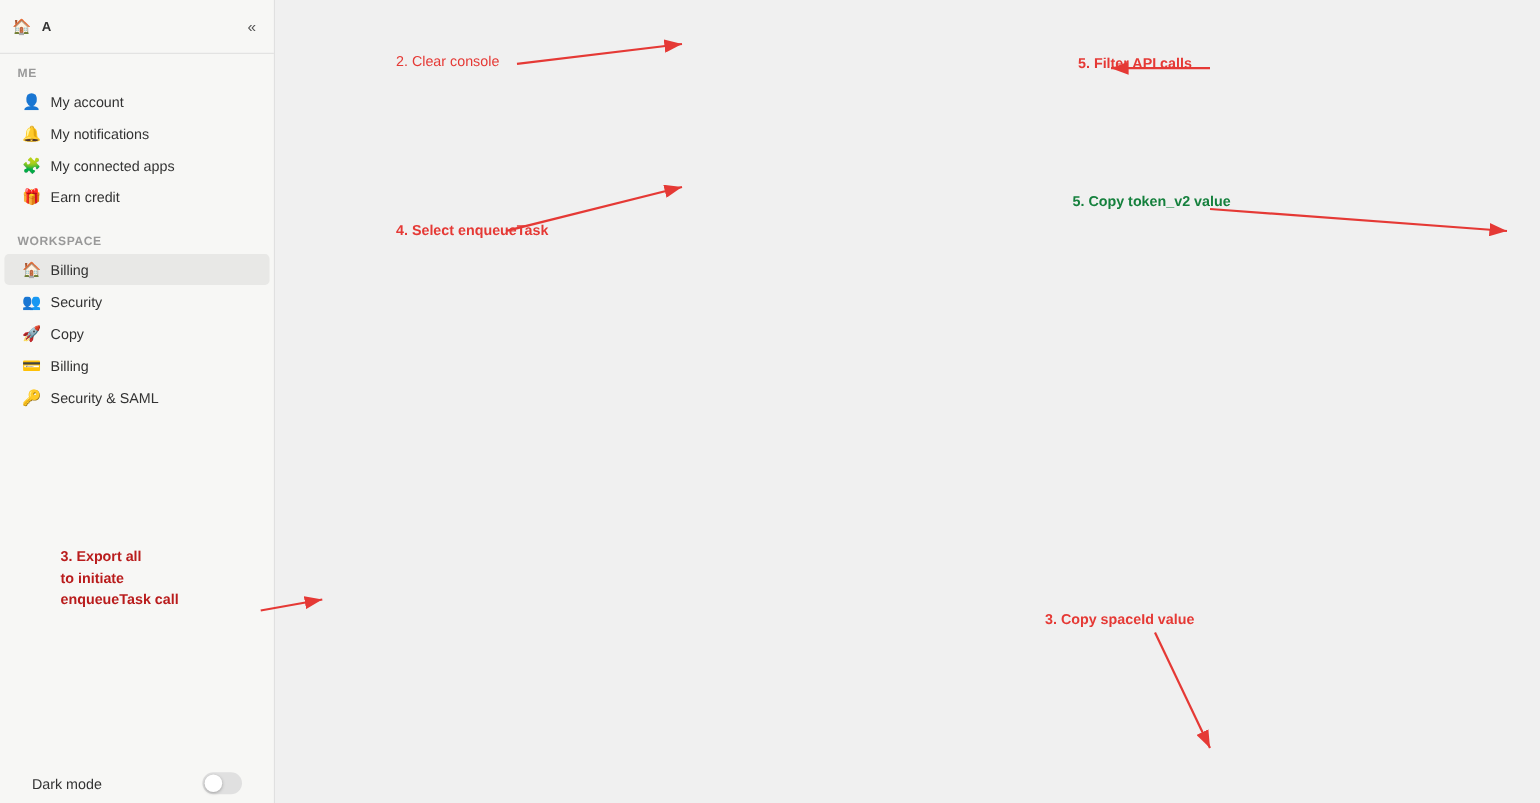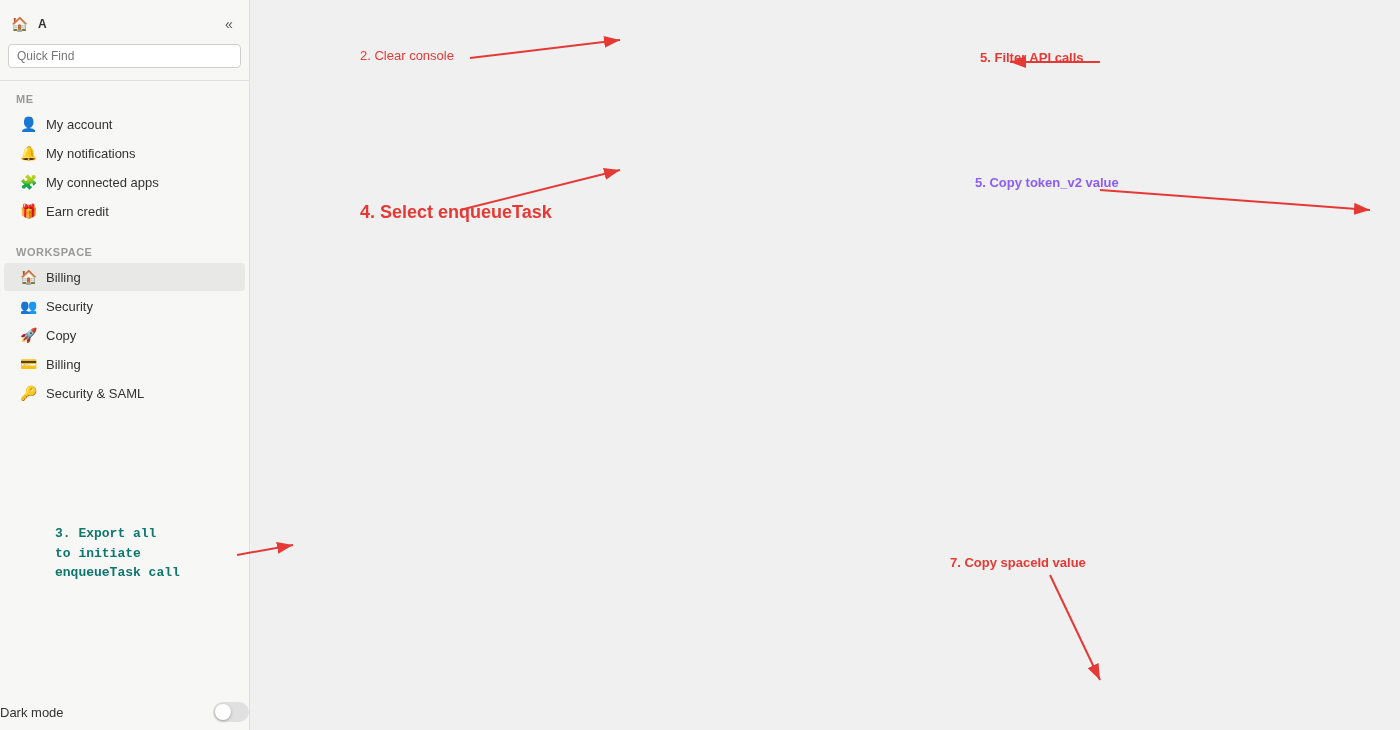--- a/index.html
+++ b/index.html
@@ -12,44 +12,41 @@
     .sidebar-icon-btn { width: 24px; height: 24px; display: flex; align-items: center; justify-content: center; border-radius: 4px; cursor: pointer; color: #555; font-size: 14px; }
     .sidebar-search { padding: 4px 8px; }
     .sidebar-search input { width: 100%; padding: 4px 8px; border: 1px solid #d0d0d0; border-radius: 4px; font-size: 12px; background: white; }
 
     .sidebar-section { padding: 8px 0; }
     .sidebar-section-label { font-size: 11px; font-weight: 600; color: #999; padding: 4px 16px; letter-spacing: 0.5px; }
     .sidebar-item { display: flex; align-items: center; gap: 8px; padding: 5px 16px; cursor: pointer; border-radius: 4px; margin: 1px 4px; color: #333; font-size: 13px; }
     .sidebar-item.active { background: #e8e8e6; font-weight: 500; }
     .sidebar-item-icon { width: 18px; height: 18px; display: flex; align-items: center; justify-content: center; font-size: 14px; }
 
-    .sidebar-dark-mode { display: flex; align-items: center; justify-content: space-between; padding: 8px 0; margin-top: auto; }
+    .sidebar-dark-mode { display: flex; align-items: center; justify-content: space-between; padding: 8px 29px; margin-top: auto; }
     .sidebar-dark-label { font-size: 13px; color: #333; }
     .toggle { width: 36px; height: 20px; background: #e0e0e0; border-radius: 10px; cursor: pointer; position: relative; }
     .toggle-knob { width: 16px; height: 16px; background: white; border-radius: 50%; position: absolute; top: 2px; left: 2px; transition: left 0.2s; box-shadow: 0 1px 3px rgba(0,0,0,0.3); }
     .arrow-line { stroke: #e53935; stroke-width: 2; fill: none; marker-end: url(#arrowhead); }
 
     
     .page-wrapper { position: relative; width: 1400px; height: 730px; }
     .annotation-layer { position: absolute; top: 0; left: 0; width: 100%; height: 100%; pointer-events: none; z-index: 100; }
   </style>
 </head>
 <body>
 
 <div class="page-wrapper">
 
   <div class="sidebar">
     <div class="sidebar-top">
       <div class="sidebar-top-bar">
         <div class="sidebar-icon-btn">🏠</div>
         <div style="flex:1; font-size:12px; font-weight:600; color:#333;">A</div>
         <div class="sidebar-icon-btn">«</div>
-      </div>
-      <div class="sidebar-search">
-        <input type="text" placeholder="Quick Find" style="width: 100%; padding: 4px 8px; border: 1px solid rgb(208, 208, 208); border-radius: 4px; font-size: 12px;">
       </div>
     </div>
 
     <div class="sidebar-section">
       <div class="sidebar-section-label">ME</div>
       <div class="sidebar-item">
         <span class="sidebar-item-icon">👤</span>
         <span>My account</span>
       </div>
       <div class="sidebar-item">
@@ -116,18 +113,18 @@
 
       <line x1="460" y1="210" x2="620" y2="170" class="arrow-line" stroke="#e53935" stroke-width="2" fill="none" marker-end="url(#arrowhead)"></line>
 
       <line x1="1100" y1="190" x2="1370" y2="210" class="arrow-line" stroke="#e53935" stroke-width="2" fill="none" marker-end="url(#arrowhead)"></line>
 
       <line x1="1050" y1="575" x2="1100" y2="680" class="arrow-line" stroke="#e53935" stroke-width="2" fill="none" marker-end="url(#arrowhead)"></line>
     </svg>
 
     <div style="position:absolute; left:980px; top:50px; font-size:13px; font-weight:700; color:#e53935; white-space:nowrap;">5. Filter API calls</div>
     <div style="position:absolute; left:360px; top:48px; font-size:13px; font-weight:400; color:#e53935; white-space:nowrap;">2. Clear console</div>
-    <div style="position:absolute; left:55px; top:524px; font-size:13px; font-weight:700; color:#0f766e; line-height:1.5;font-family:Liberation Mono, monospace;">3. Export all<br>to initiate<br>enqueueTask call</div>
-    <div style="position:absolute; left:360px; top:202px; font-size:18px; font-weight:700; color:#e53935; white-space:nowrap;">4. Select enqueueTask</div>
-    <div style="position:absolute; left:975px; top:175px; font-size:13px; font-weight:700; color:#8b5cf6; white-space:nowrap;">5. Copy token_v2 value</div>
-    <div style="position:absolute; left:950px; top:555px; font-size:13px; font-weight:700; color:#e53935; white-space:nowrap;">7. Copy spaceId value</div>
+    <div style="position:absolute; left:55px; top:496px; font-size:13px; font-weight:700; color:#b91c1c; line-height:1.5;">3. Export all<br>to initiate<br>enqueueTask call</div>
+    <div style="position:absolute; left:360px; top:202px; font-size:13px; font-weight:700; color:#e53935; white-space:nowrap;">4. Select enqueueTask</div>
+    <div style="position:absolute; left:975px; top:175px; font-size:13px; font-weight:700; color:#15803d; white-space:nowrap;">5. Copy token_v2 value</div>
+    <div style="position:absolute; left:950px; top:555px; font-size:13px; font-weight:700; color:#e53935; white-space:nowrap;">3. Copy spaceId value</div>
   </div>
 </div>
 
 </body></html>

